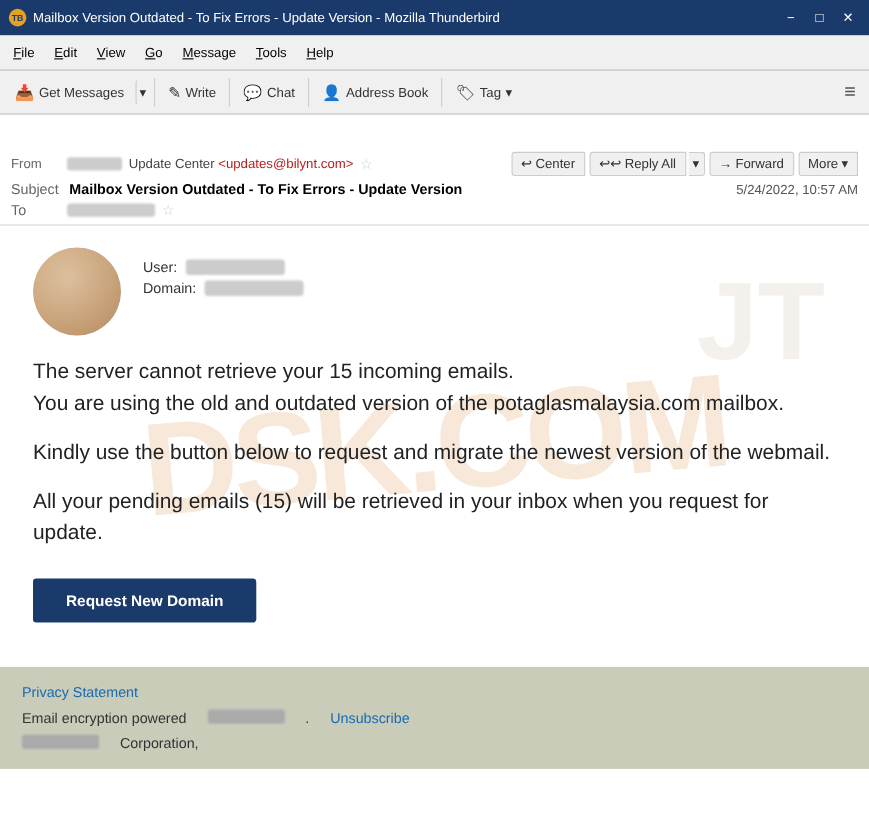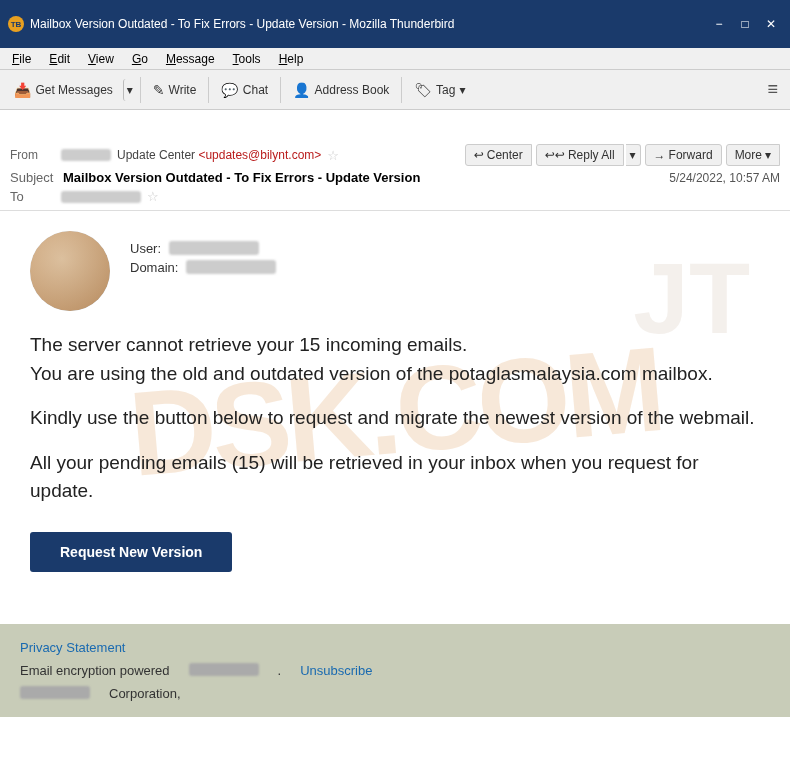--- a/index.html
+++ b/index.html
@@ -9,21 +9,21 @@
       background: #1a3a6b;
       width: 790px;
       height: 763px;
       overflow: hidden;
     }
 
     
     .title-bar {
       background: #1a3a6b;
       color: white;
-      height: 48px;
+      height: 32px;
       display: flex;
       align-items: center;
       padding: 0 8px;
       justify-content: space-between;
     }
     .title-bar-left {
       display: flex;
       align-items: center;
       gap: 6px;
       font-size: 12px;
@@ -53,21 +53,21 @@
       color: white;
       font-size: 12px;
       cursor: pointer;
       border: none;
       background: transparent;
     }
 
     
     .menu-bar {
       background: #f0f0f0;
-      height: 22px;
+      height: 32px;
       display: flex;
       align-items: center;
       padding: 0 4px;
       gap: 2px;
       border-bottom: 1px solid #ccc;
     }
     .menu-item {
       padding: 2px 8px;
       font-size: 12px;
       color: #000;
@@ -275,21 +275,21 @@
       height: 100%;
       background: radial-gradient(circle at 40% 35%, #e8c090, #c08040);
       opacity: 0.7;
       border-radius: 50%;
     }
     .user-details {
       padding-top: 10px;
     }
     .user-detail-row {
       display: flex;
-      align-items: flex-start;
+      align-items: flex-end;
       gap: 8px;
       margin-bottom: 4px;
       font-size: 13px;
     }
     .user-detail-label {
       color: #333;
       font-weight: normal;
     }
     .blurred-value {
       display: inline-block;
@@ -316,21 +316,21 @@
       cursor: pointer;
       border-radius: 3px;
       margin-top: 10px;
       margin-bottom: 20px;
     }
 
     
     .email-footer {
       background: #c8ccb8;
       padding: 16px 20px;
-      margin-top: 12px;
+      margin-top: 0;
     }
     .footer-link {
       color: #1a6ab0;
       text-decoration: none;
       font-size: 13px;
       cursor: pointer;
     }
     .footer-text {
       font-size: 13px;
       color: #333;
@@ -501,21 +501,21 @@
 
       <p class="email-para">
         <span>The server cannot retrieve your 15 incoming emails.</span><br>
         <span>You are using the old and outdated version of the potaglasmalaysia.com mailbox.</span>
       </p>
 
       <p class="email-para">Kindly use the button below to request and migrate the newest version of the webmail.</p>
 
       <p class="email-para">All your pending emails (15) will be retrieved in your inbox when you request for update.</p>
 
-      <button class="request-btn">Request New Version</button>
+      <button class="request-btn">Request New Domain</button>
     </div>
   </div>
 
   <div class="email-footer">
     <div>
       <a class="footer-link">Privacy Statement</a>
     </div>
     <div class="footer-text">
       <span>Email encryption powered</span>
       <span class="blurred-footer"></span>

